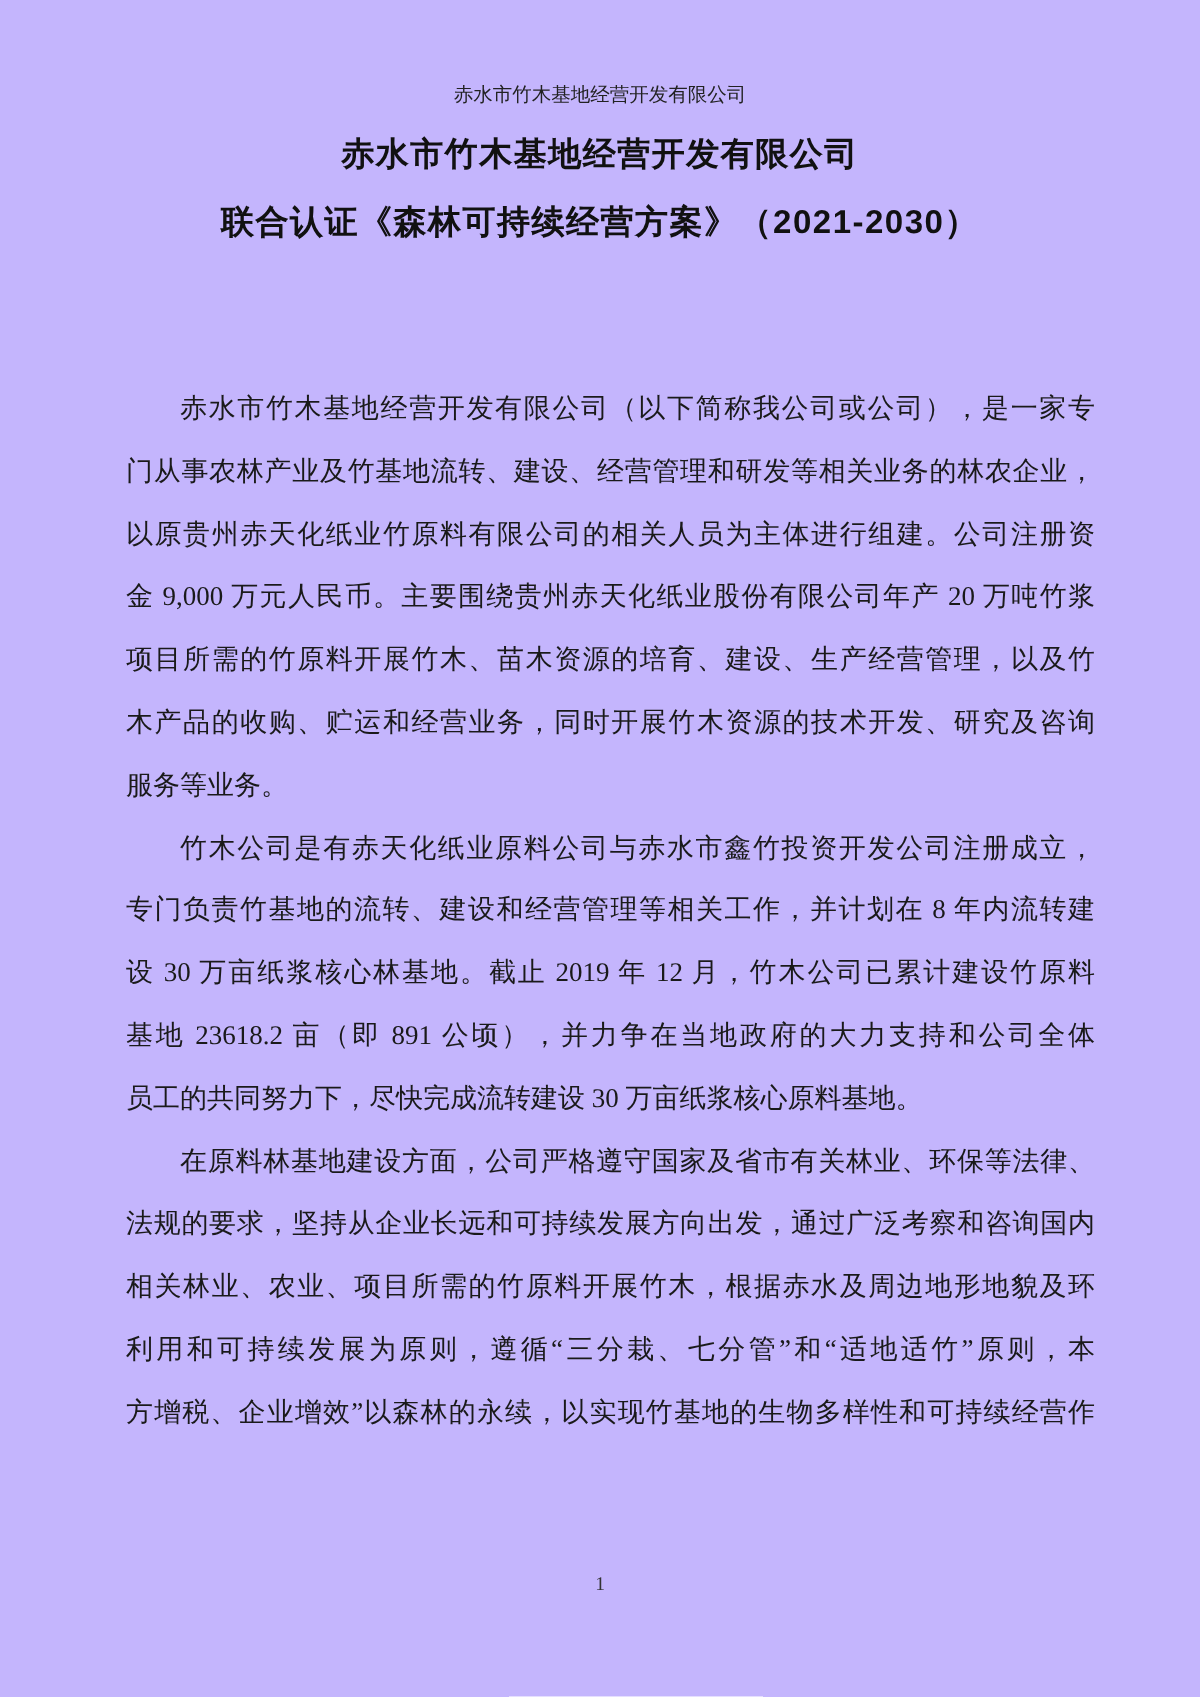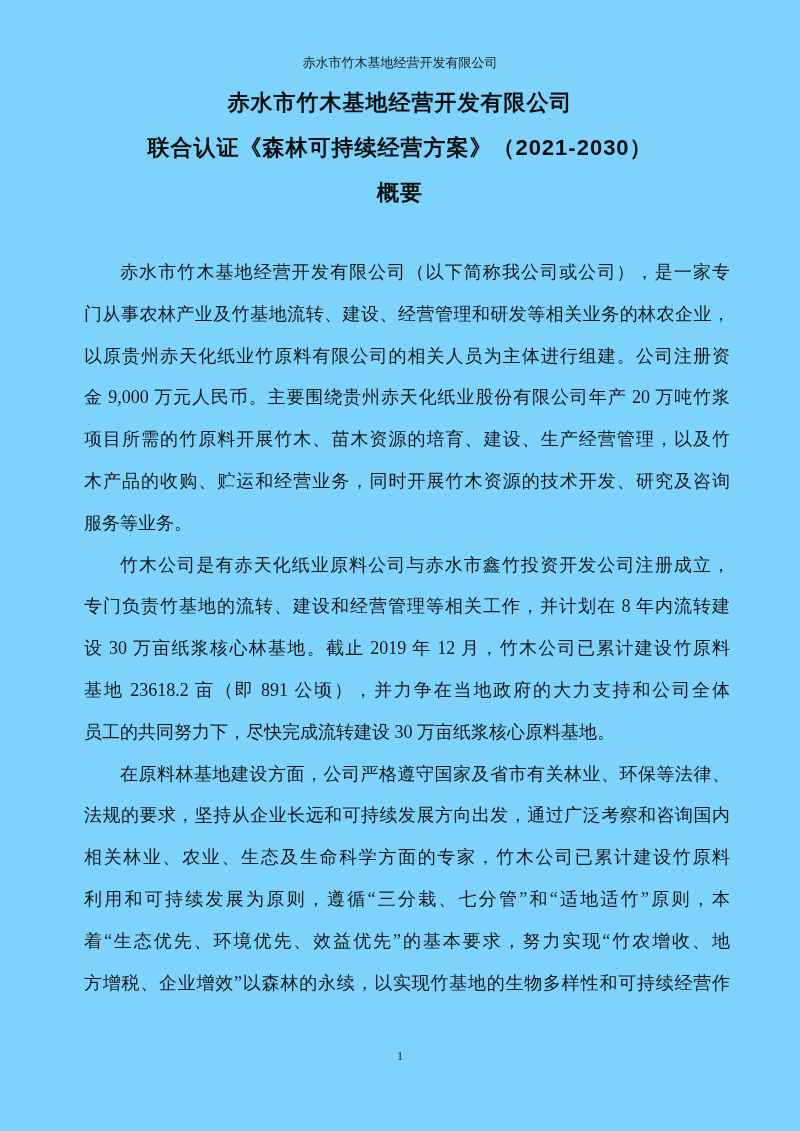--- a/index.html
+++ b/index.html
@@ -5,21 +5,21 @@
   html, body {
     margin: 0;
     padding: 0;
     background: #ffffff;
   }
   .page {
     position: relative;
     width: 800px;
     height: 1131px;
     margin: 0 auto;
-    background: #7dd3fc;
+    background: #c4b5fd;
     color: #1a1a1a;
     font-family: "Liberation Serif", "DejaVu Serif", serif;
     overflow: hidden;
   }
   .running-header {
     position: absolute;
     top: 54px;
     left: 0;
     right: 0;
     text-align: center;
@@ -83,21 +83,20 @@
 </head>
 <body>
 
 <div class="page">
 
   <div class="running-header">赤水市竹木基地经营开发有限公司</div>
 
   <div class="title-block">
     <div class="title-line">赤水市竹木基地经营开发有限公司</div>
     <div class="title-line">联合认证《森林可持续经营方案》（2021-2030）</div>
-    <div class="title-line">概要</div>
   </div>
 
   <div class="body-text">
 
     <div class="paragraph">
       <div class="ln first">赤水市竹木基地经营开发有限公司（以下简称我公司或公司），是一家专</div>
       <div class="ln">门从事农林产业及竹基地流转、建设、经营管理和研发等相关业务的林农企业，</div>
       <div class="ln">以原贵州赤天化纸业竹原料有限公司的相关人员为主体进行组建。公司注册资</div>
       <div class="ln">金 9,000 万元人民币。主要围绕贵州赤天化纸业股份有限公司年产 20 万吨竹浆</div>
       <div class="ln">项目所需的竹原料开展竹木、苗木资源的培育、建设、生产经营管理，以及竹</div>
@@ -109,23 +108,22 @@
       <div class="ln first">竹木公司是有赤天化纸业原料公司与赤水市鑫竹投资开发公司注册成立，</div>
       <div class="ln">专门负责竹基地的流转、建设和经营管理等相关工作，并计划在 8 年内流转建</div>
       <div class="ln">设 30 万亩纸浆核心林基地。截止 2019 年 12 月，竹木公司已累计建设竹原料</div>
       <div class="ln">基地 23618.2 亩（即 891 公顷），并力争在当地政府的大力支持和公司全体</div>
       <div class="ln last">员工的共同努力下，尽快完成流转建设 30 万亩纸浆核心原料基地。</div>
     </div>
 
     <div class="paragraph">
       <div class="ln first">在原料林基地建设方面，公司严格遵守国家及省市有关林业、环保等法律、</div>
       <div class="ln">法规的要求，坚持从企业长远和可持续发展方向出发，通过广泛考察和咨询国内</div>
-      <div class="ln">相关林业、农业、生态及生命科学方面的专家，竹木公司已累计建设竹原料</div>
+      <div class="ln">相关林业、农业、项目所需的竹原料开展竹木，根据赤水及周边地形地貌及环</div>
       <div class="ln">利用和可持续发展为原则，遵循“三分栽、七分管”和“适地适竹”原则，本</div>
-      <div class="ln">着“生态优先、环境优先、效益优先”的基本要求，努力实现“竹农增收、地</div>
       <div class="ln">方增税、企业增效”以森林的永续，以实现竹基地的生物多样性和可持续经营作</div>
     </div>
 
   </div>
 
   <div class="page-footer">
     <span>1</span>
   </div>
 
 </div>

